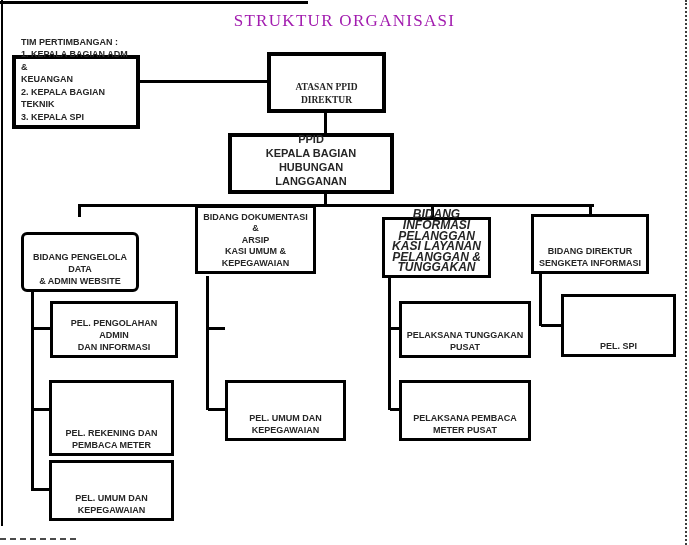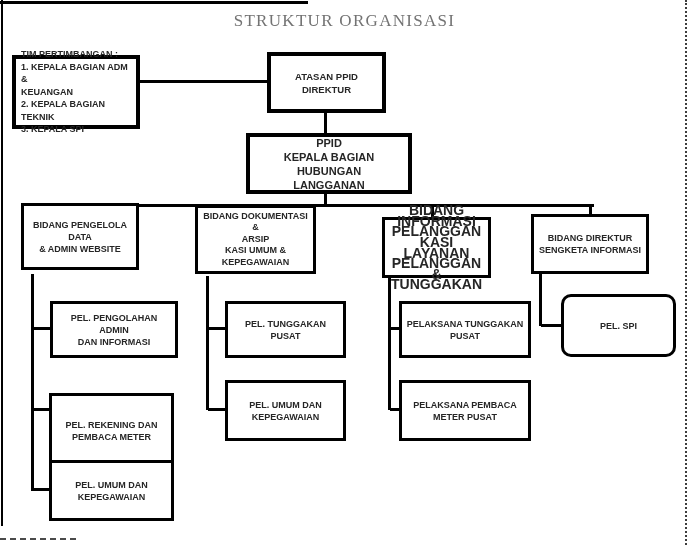--- a/index.html
+++ b/index.html
@@ -8,50 +8,50 @@
     position: relative;
     width: 689px; height: 545px;
     background: #ffffff;
     overflow: hidden;
     font-family: "Liberation Sans", sans-serif;
   }
   .title {
     position: absolute; left: 0; top: 11px; width: 100%;
     text-align: center;
     font-family: "Liberation Serif", "DejaVu Serif", serif;
-    font-size: 17px; letter-spacing: 1.3px; color: #737373;
+    font-size: 17px; letter-spacing: 1.3px; color: #a21caf;
   }
   .box {
     position: absolute; box-sizing: border-box;
     border: 3px solid #000; background: #fff;
-    display: flex; align-items: center; justify-content: center;
+    display: flex; align-items: flex-end; justify-content: center;
     text-align: center; color: #262626; font-weight: 700;
     font-size: 9px; line-height: 12px;
     padding: 2px 3px;
   }
   .box .lbl { white-space: pre-line; }
   .thick { border-width: 4px; }
   .left-align { justify-content: flex-start; text-align: left; padding: 2px 5px; }
 
   
   #n-advisory { left: 12px;  top: 55px;  width: 128px; height: 74px; font-size: 9px;  line-height: 12.5px; }
-  #n-director { left: 267px; top: 52px;  width: 119px; height: 61px; font-size: 9.5px; line-height: 13px; }
-  #n-ppid     { left: 246px; top: 133px; width: 166px; height: 61px; font-size: 11px; line-height: 14px; }
-  #n-branch1  { left: 21px;  top: 203px; width: 118px; height: 67px; }
+  #n-director { left: 267px; top: 52px;  width: 119px; height: 61px; font-size: 9.5px; line-height: 13px; font-family: Liberation Serif, serif; }
+  #n-ppid     { left: 228px; top: 133px; width: 166px; height: 61px; font-size: 11px; line-height: 14px; }
+  #n-branch1  { left: 21px;  top: 232px; width: 118px; height: 60px; border-radius: 6px; }
   #n-branch2  { left: 195px; top: 205px; width: 121px; height: 69px; line-height: 11.5px; }
-  #n-branch3  { left: 382px; top: 217px; width: 109px; height: 61px; font-size: 14px; line-height: 10.6px; }
+  #n-branch3  { left: 382px; top: 217px; width: 109px; height: 61px; font-size: 12px; line-height: 10.6px; font-style: italic; }
   #n-branch4  { left: 531px; top: 214px; width: 118px; height: 60px; }
   #n-b1c1     { left: 50px;  top: 301px; width: 128px; height: 57px; }
-  #n-b1c2     { left: 49px;  top: 380px; width: 125px; height: 76px; margin-top: 13px; }
+  #n-b1c2     { left: 49px;  top: 380px; width: 125px; height: 76px; }
   #n-b1c3     { left: 49px;  top: 460px; width: 125px; height: 61px; }
   #n-b2c1     { left: 225px; top: 301px; width: 121px; height: 57px; }
   #n-b2c2     { left: 225px; top: 380px; width: 121px; height: 61px; }
   #n-b3c1     { left: 399px; top: 301px; width: 132px; height: 57px; }
   #n-b3c2     { left: 399px; top: 380px; width: 132px; height: 61px; }
-  #n-b4c1     { left: 561px; top: 294px; width: 115px; height: 63px; border-radius: 10px; }
+  #n-b4c1     { left: 561px; top: 294px; width: 115px; height: 63px; }
 
   .line { position: absolute; background: #000000; }
   
   #l-tim-dir   { left: 140px; top: 80px;  width: 127px; height: 3px; }
   #l-dir-ppid  { left: 324px; top: 112px; width: 3px;   height: 22px; }
   #l-ppid-drop { left: 324px; top: 193px; width: 3px;   height: 13px; }
   #l-distrib   { left: 78px;  top: 204px; width: 516px; height: 3px; }
   #l-stub1     { left: 78px;  top: 204px; width: 3px;   height: 13px; }
   #l-stub2     { left: 254px; top: 204px; width: 3px;   height: 14px; }
   #l-stub3     { left: 431px; top: 204px; width: 3px;   height: 14px; }
@@ -153,23 +153,20 @@
   </div>
   <div class="box" id="n-b1c2">
     <span class="lbl">PEL. REKENING DAN
 PEMBACA METER</span>
   </div>
   <div class="box" id="n-b1c3">
     <span class="lbl">PEL. UMUM DAN
 KEPEGAWAIAN</span>
   </div>
 
-  <div class="box" id="n-b2c1">
-    <span class="lbl">PEL. TUNGGAKAN PUSAT</span>
-  </div>
   <div class="box" id="n-b2c2">
     <span class="lbl">PEL. UMUM DAN
 KEPEGAWAIAN</span>
   </div>
 
   <div class="box" id="n-b3c2">
     <span class="lbl">PELAKSANA PEMBACA
 METER PUSAT</span>
   </div>
   <div class="box" id="n-b3c1">

